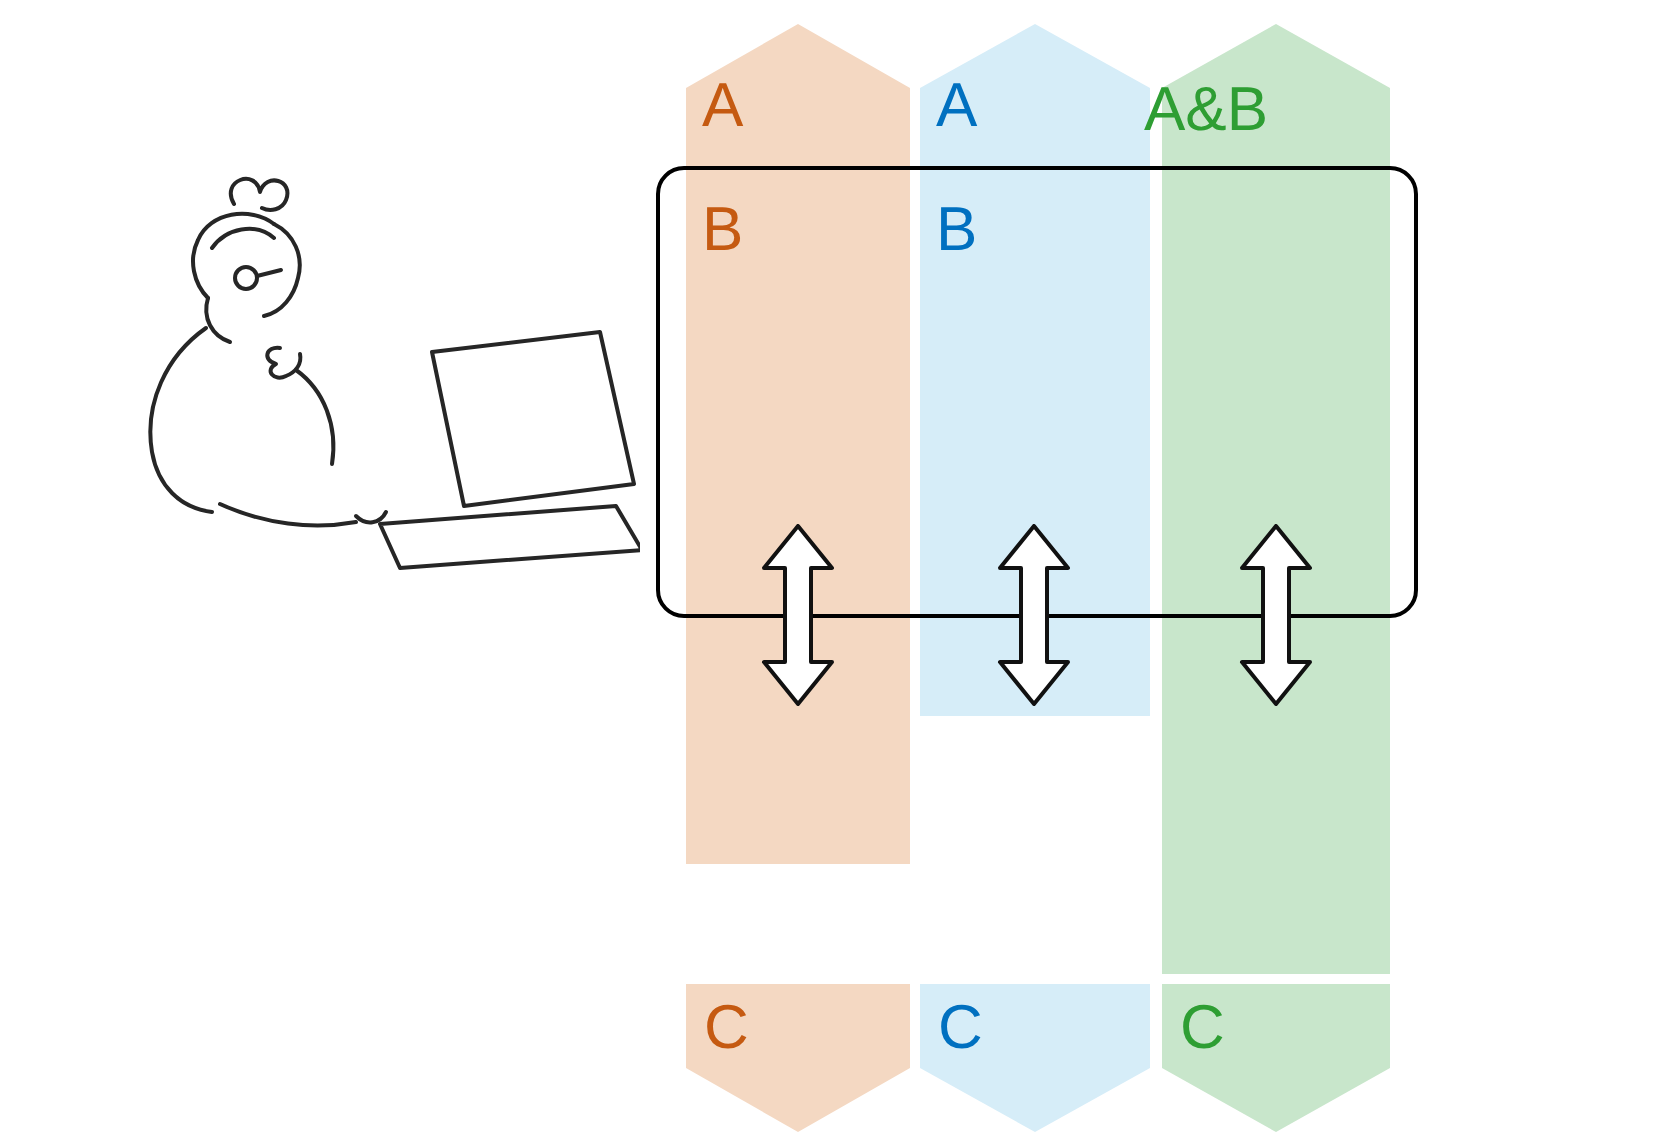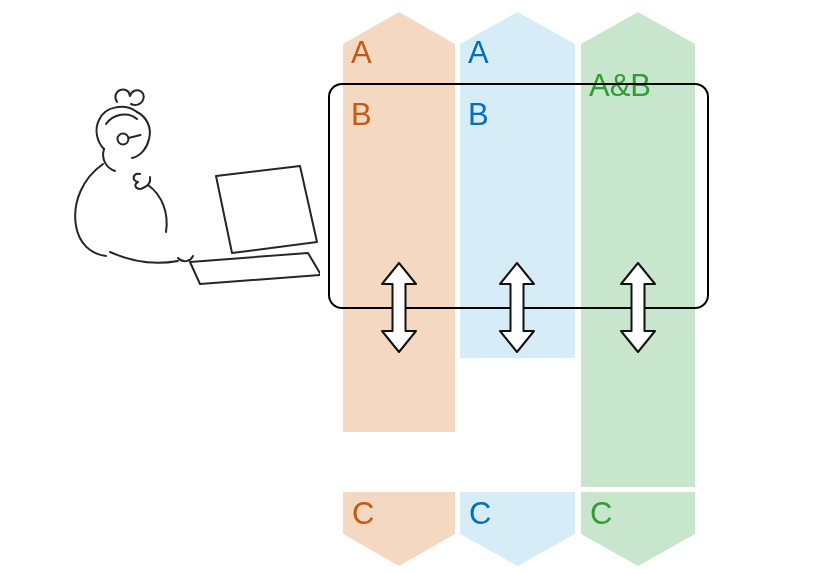--- a/index.html
+++ b/index.html
@@ -28,21 +28,21 @@
 <body>
 
 <div class="stage">
 
   <div class="band bg-orange" style="left:343px;top:12px;width:112px;height:420px;"></div>
   <div class="band bg-blue" style="left:460px;top:12px;width:115px;height:346px;"></div>
   <div class="band bg-green" style="left:581px;top:12px;width:114px;height:475px;"></div>
 
   <div class="lbl c-orange" style="left:351px;top:37px;">A</div>
   <div class="lbl c-blue" style="left:468px;top:37px;">A</div>
-  <div class="lbl c-green" style="left:589px;top:39px;margin-top:31px;">A&amp;B</div>
+  <div class="lbl c-green" style="left:572px;top:39px;">A&amp;B</div>
 
   <div class="frame"></div>
 
   <div class="lbl c-orange" style="left:351px;top:99px;">B</div>
   <div class="lbl c-blue" style="left:468px;top:99px;">B</div>
 
   <svg class="darrow" style="left:380px;top:262px;" viewBox="0 0 38 91">
     <path d="M19 1 L36 22 L25.5 22 L25.5 69 L36 69 L19 90 L2 69 L12.5 69 L12.5 22 L2 22 Z" fill="#ffffff" stroke="#111111" stroke-width="2" stroke-linejoin="round"></path>
   </svg>
   <svg class="darrow" style="left:498px;top:262px;" viewBox="0 0 38 91">

